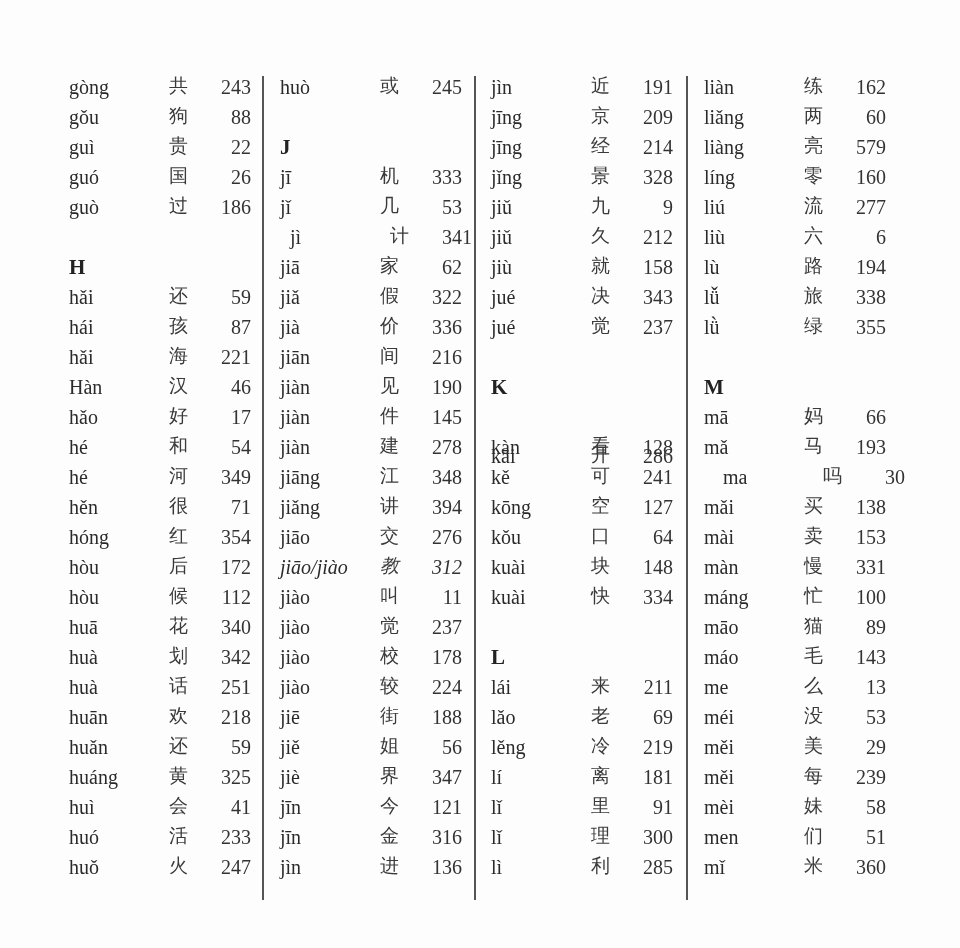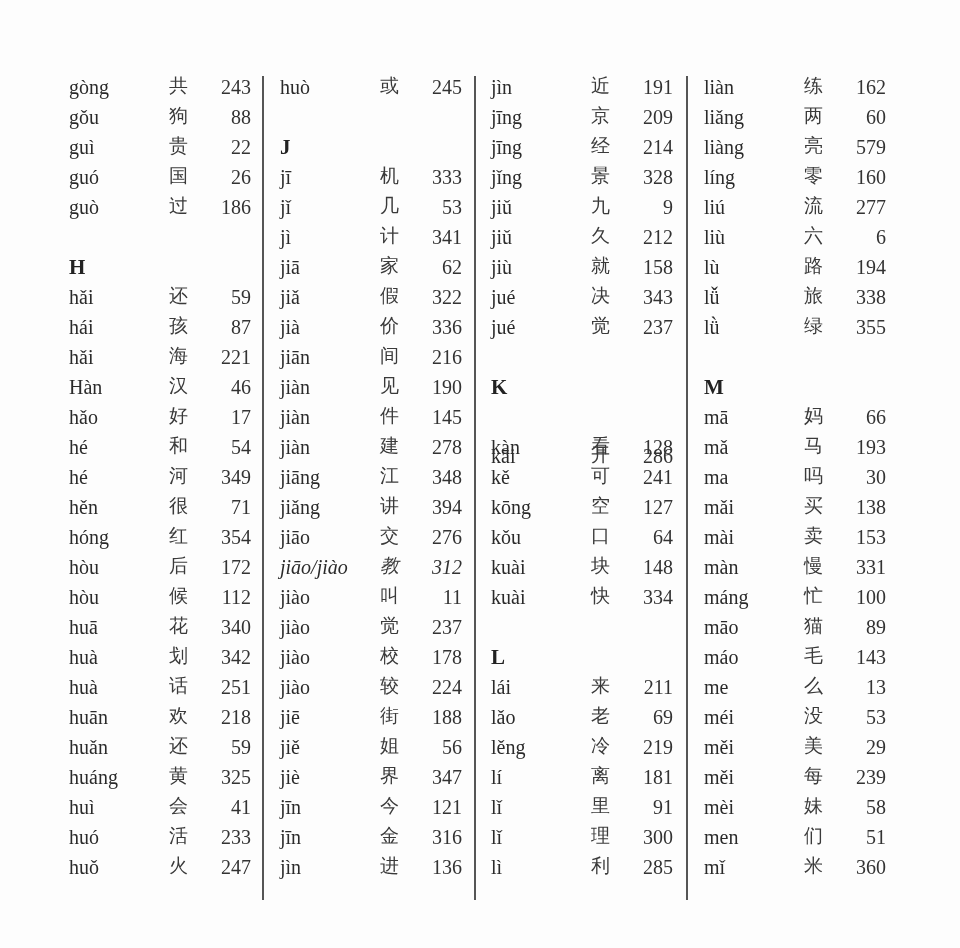--- a/index.html
+++ b/index.html
@@ -199,21 +199,21 @@
       <div class="slot" style="top: 90px;">
         <span class="py">jī</span>
         <span class="hz">机</span>
         <span class="num">333</span>
       </div>
       <div class="slot" style="top: 120px;">
         <span class="py">jǐ</span>
         <span class="hz">几</span>
         <span class="num">53</span>
       </div>
-      <div class="slot" style="top: 150px;">
+      <div class="slot" style="top: 150px; margin-left: 10px;">
         <span class="py">jì</span>
         <span class="hz">计</span>
         <span class="num">341</span>
       </div>
       <div class="slot" style="top: 180px;">
         <span class="py">jiā</span>
         <span class="hz">家</span>
         <span class="num">62</span>
       </div>
       <div class="slot" style="top: 210px;">
@@ -497,21 +497,21 @@
       <div class="slot" style="top: 330px;">
         <span class="py">mā</span>
         <span class="hz">妈</span>
         <span class="num">66</span>
       </div>
       <div class="slot" style="top: 360px;">
         <span class="py">mǎ</span>
         <span class="hz">马</span>
         <span class="num">193</span>
       </div>
-      <div class="slot" style="top: 390px;">
+      <div class="slot" style="top: 390px; margin-left: 19px;">
         <span class="py">ma</span>
         <span class="hz">吗</span>
         <span class="num">30</span>
       </div>
       <div class="slot" style="top: 420px;">
         <span class="py">mǎi</span>
         <span class="hz">买</span>
         <span class="num">138</span>
       </div>
       <div class="slot" style="top: 450px;">

